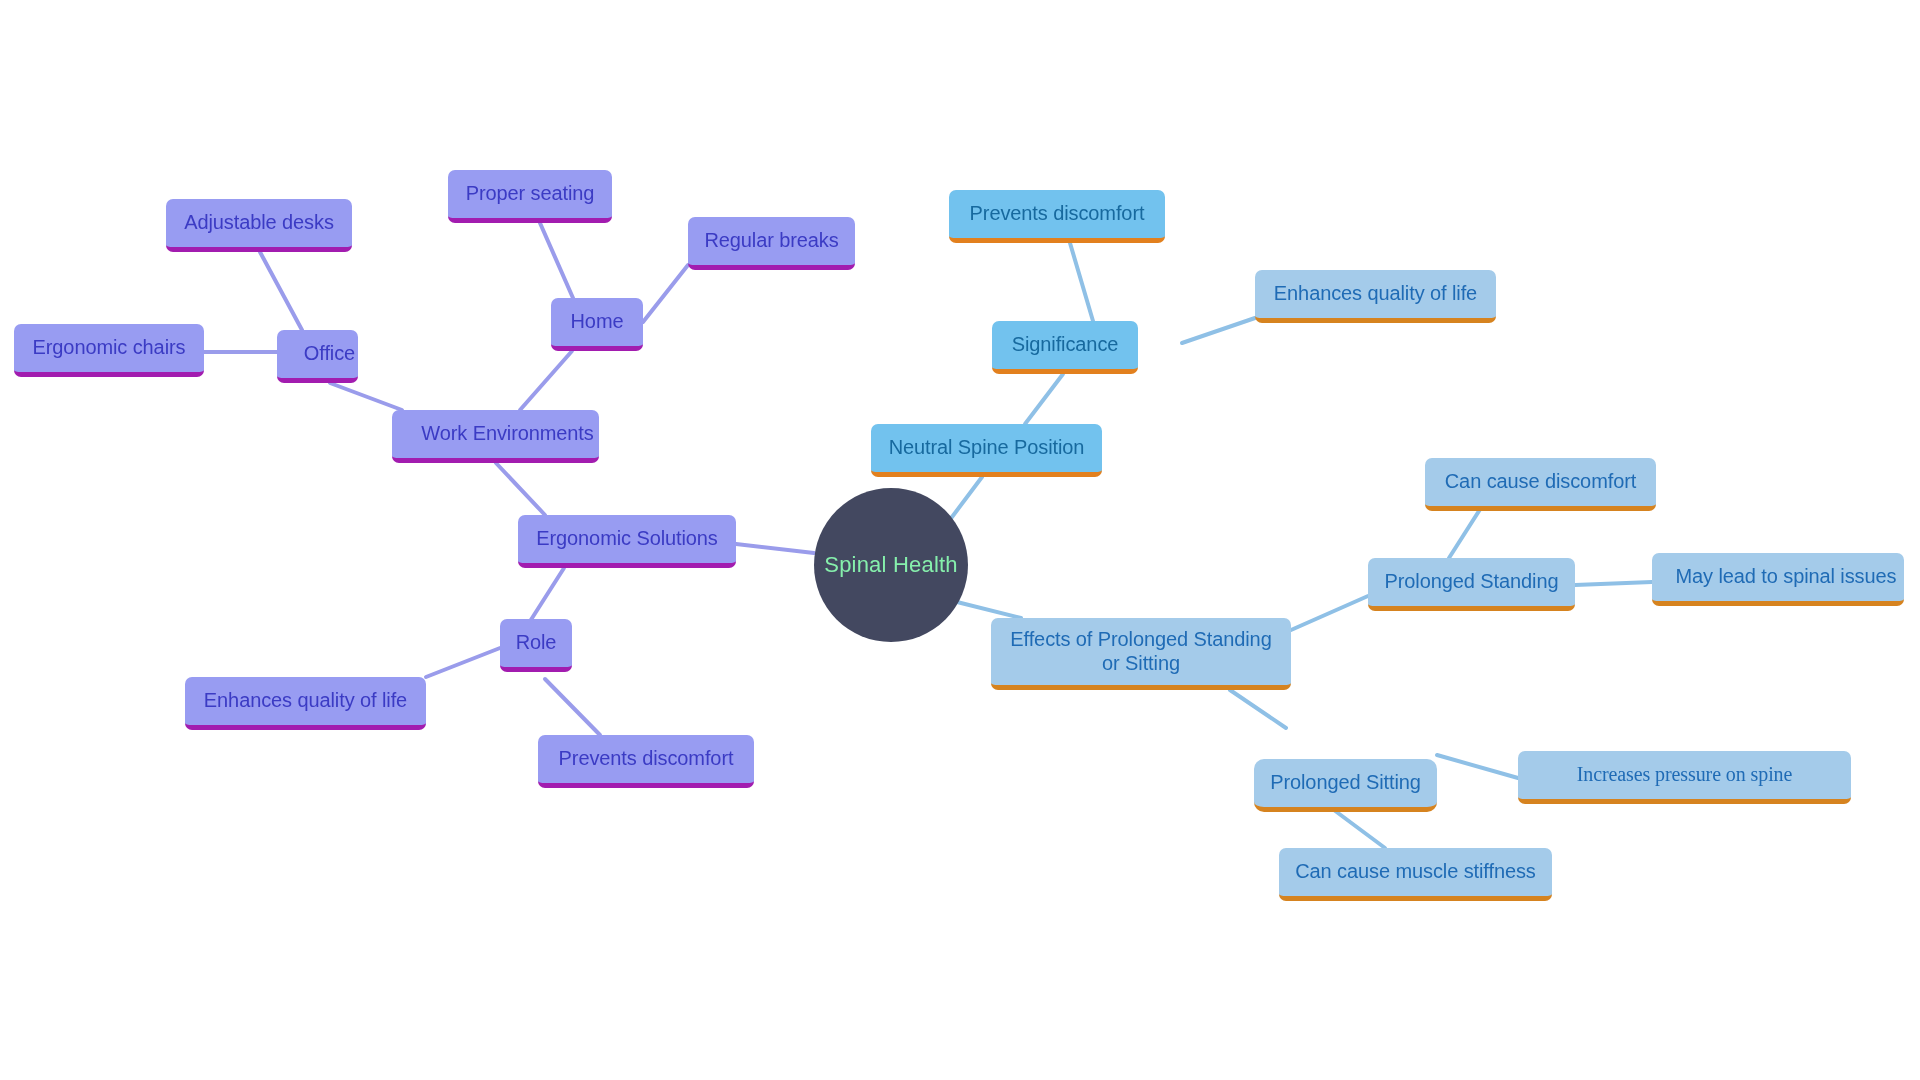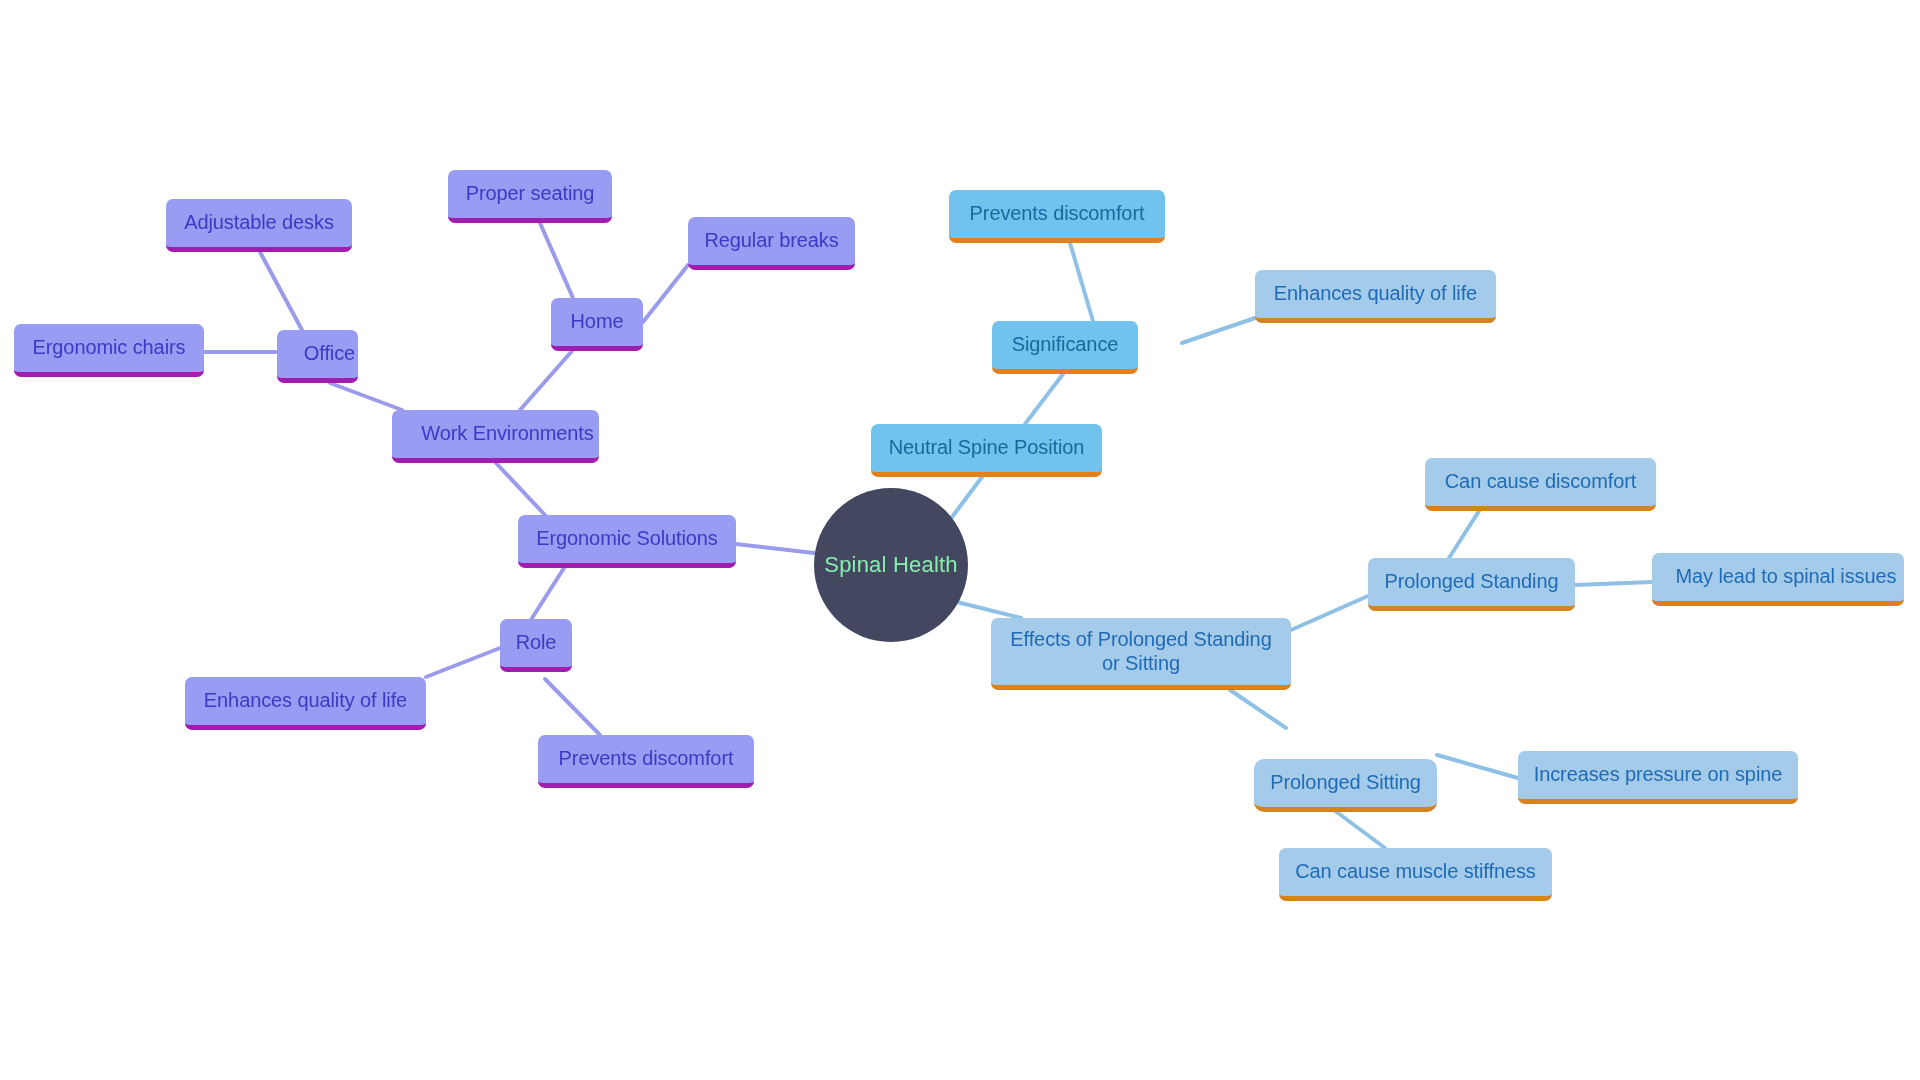--- a/index.html
+++ b/index.html
@@ -109,17 +109,17 @@
       <div class="node node-blue-inner" style="left: 871px; top: 424px; width: 231px; height: 53px;">Neutral Spine Position</div>
       <div class="node node-blue-inner" style="left: 992px; top: 321px; width: 146px; height: 53px;">Significance</div>
       <div class="node node-blue-inner" style="left: 949px; top: 190px; width: 216px; height: 53px;">Prevents discomfort</div>
       <div class="node node-blue-outer" style="left: 1255px; top: 270px; width: 241px; height: 53px;">Enhances quality of life</div>
       <div class="node node-blue-outer" style="left: 991px; top: 618px; width: 300px; height: 72px;">Effects of Prolonged Standing
 or Sitting</div>
       <div class="node node-blue-outer" style="left: 1368px; top: 558px; width: 207px; height: 53px;">Prolonged Standing</div>
       <div class="node node-blue-outer" style="left: 1425px; top: 436px; width: 231px; height: 53px; margin-top: 22px;">Can cause discomfort</div>
       <div class="node node-blue-outer" style="left: 1652px; top: 553px; width: 252px; height: 53px; padding-left: 16px;">May lead to spinal issues</div>
       <div class="node node-blue-outer" style="left: 1254px; top: 759px; width: 183px; height: 53px; border-radius: 10px;">Prolonged Sitting</div>
-      <div class="node node-blue-outer" style="left: 1518px; top: 751px; width: 280px; height: 53px;">Increases pressure on spine</div>
+      <div class="node node-blue-outer" style="left: 1518px; top: 751px; width: 333px; height: 53px; font-family: Liberation Serif, serif;">Increases pressure on spine</div>
       <div class="node node-blue-outer" style="left: 1279px; top: 848px; width: 273px; height: 53px;">Can cause muscle stiffness</div>
       <div class="node-center" style="left: 814px; top: 488px; width: 154px; height: 154px;">Spinal Health</div>
     </div>
 </div>
 
 </body></html>

